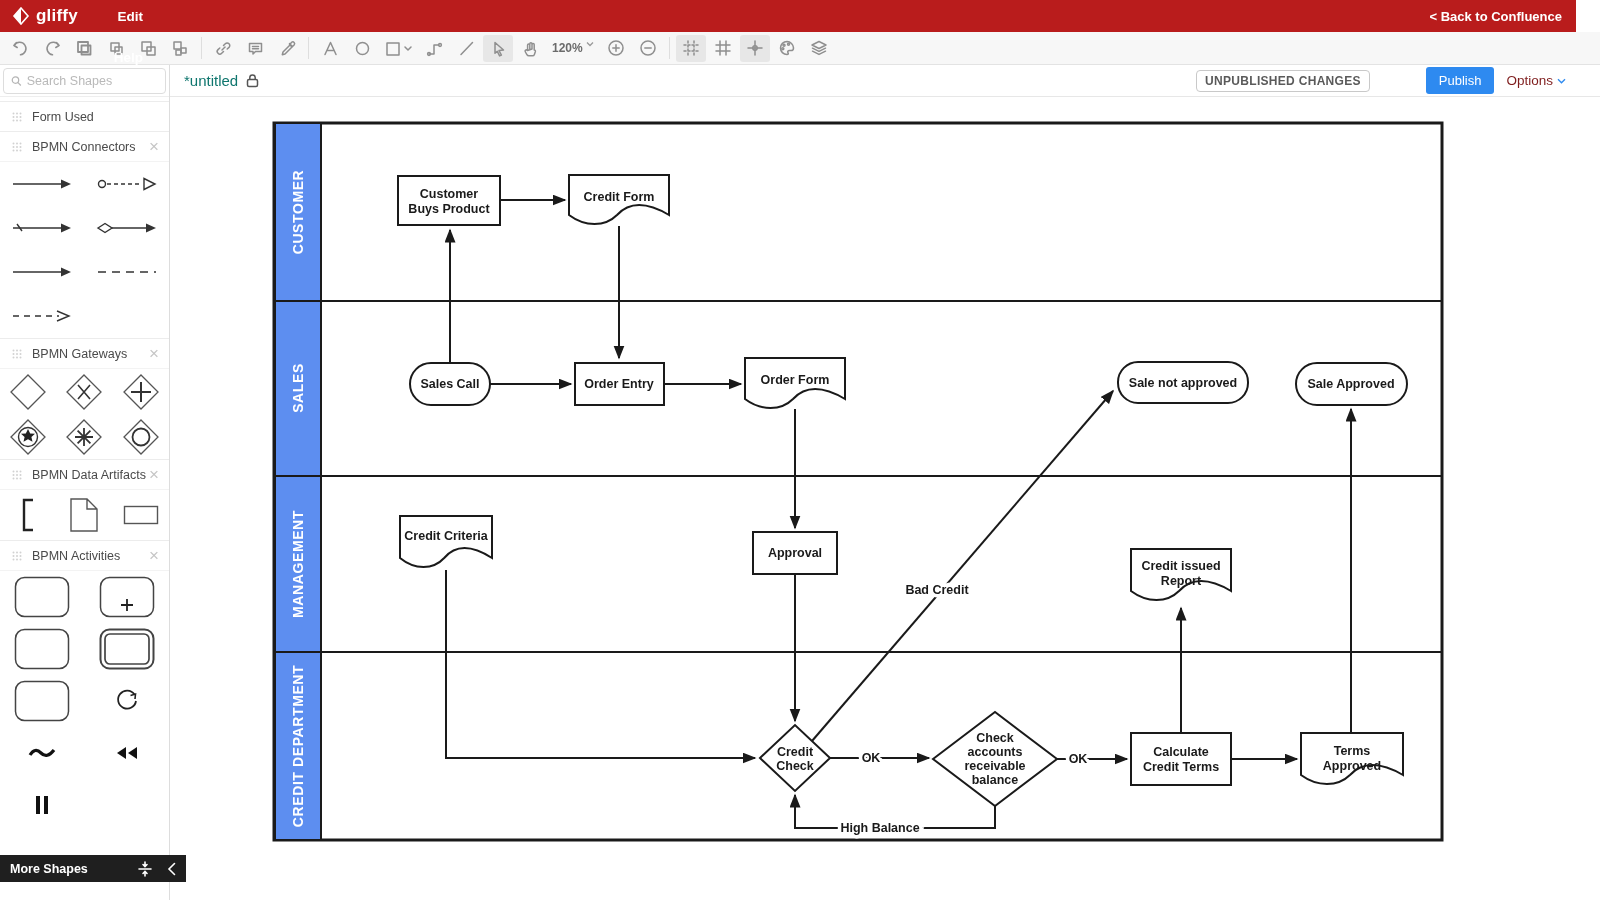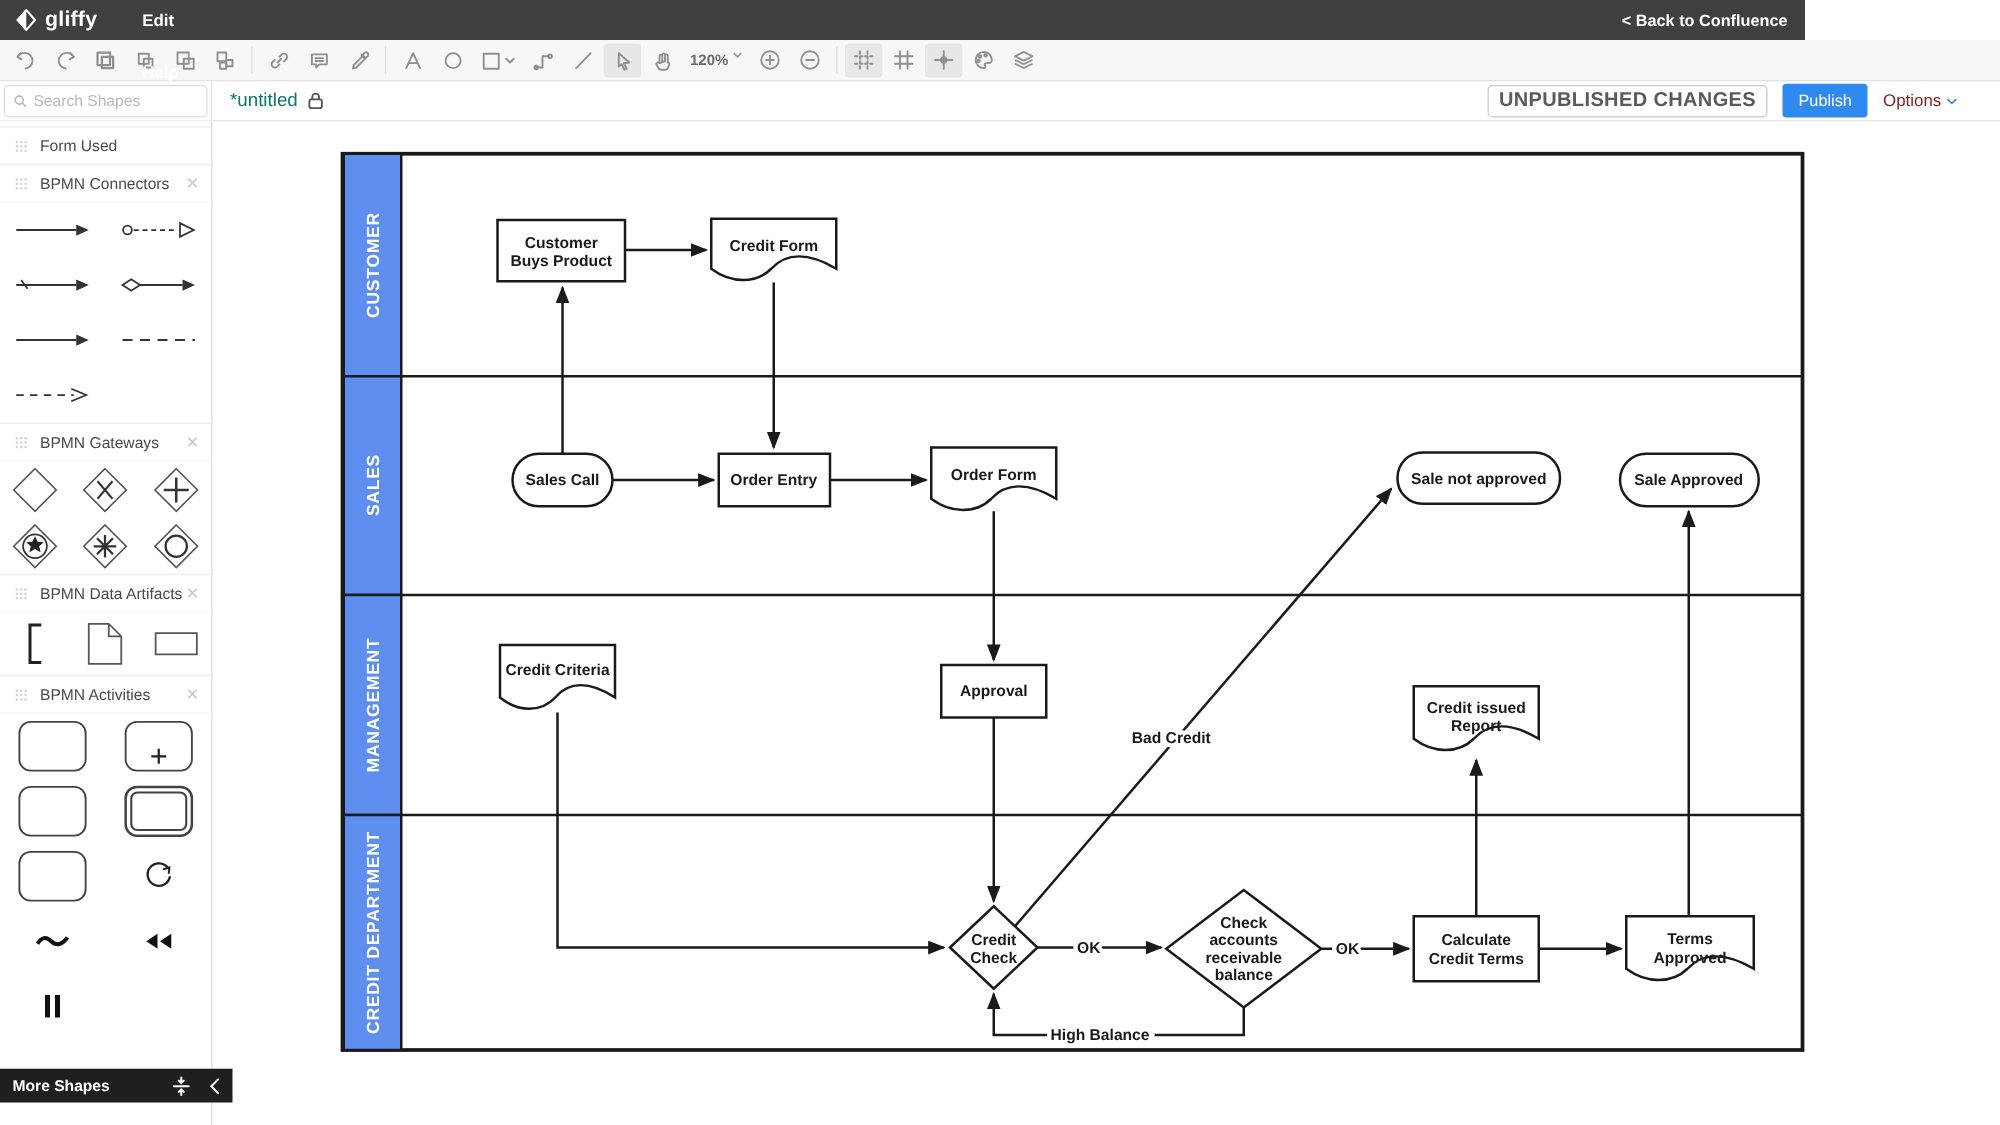--- a/index.html
+++ b/index.html
@@ -1,21 +1,21 @@
 <!DOCTYPE html>
 <html><head>
 <meta charset="utf-8">
 <style>
   * { margin:0; padding:0; box-sizing:border-box; }
   html,body { width:1600px; height:900px; overflow:hidden; background:#fff;
     font-family:"Liberation Sans", sans-serif; }
 
   
-  .topbar { position:absolute; left:0; top:0; width:1444px; height:32px;
-    background:#404040; display:flex; align-items:center; color:#fff; z-index:30; }
+  .topbar { position:absolute; left:0; top:0; width:1576px; height:32px;
+    background:#b91c1c; display:flex; align-items:center; color:#fff; z-index:30;text-align:right; }
   .brand { display:flex; align-items:center; gap:6px; padding:0 14px 0 12px; }
   .brand-name { font-size:17px; font-weight:bold; letter-spacing:.2px; }
   .menu { display:flex; gap:26px; margin-left:22px;flex-direction:column; }
   .menu-item { font-size:13.5px; font-weight:bold; cursor:pointer; }
   .back-link { margin-left:auto; margin-right:14px; font-size:13px; font-weight:bold; cursor:pointer; }
 
   
   .toolbar { position:absolute; left:0; top:32px; width:1600px; height:33px;
     background:#f7f7f7; border-bottom:1px solid #e3e3e3; display:flex; align-items:center;
     padding-left:4px; z-index:29; }
@@ -26,24 +26,24 @@
   .tsep { width:1px; height:22px; background:#dedede; margin:0 5px; flex:0 0 auto; }
   .zoom-label { font-size:12px; color:#6b6b6b; font-weight:bold; display:flex; gap:3px;
     padding:0 6px; cursor:pointer; }
 
   
   .titlebar { position:absolute; left:170px; top:65px; width:1430px; height:32px;
     background:#fff; border-bottom:1px solid #e7e7e7; display:flex; align-items:center; z-index:28; }
   .doc-title { font-size:15px; color:#0f766e; margin-left:14px; }
   .lock { margin-left:8px; display:flex; }
   .right-actions { margin-left:auto; display:flex; align-items:center; gap:12px; margin-right:34px; }
-  .badge { border:1.5px solid #c9c9c9; border-radius:4px; color:#5a5a5a; font-size:16px;
+  .badge { border:1.5px solid #c9c9c9; border-radius:4px; color:#5a5a5a; font-size:12px;
     font-weight:bold; letter-spacing:.3px; padding:3px 8px; background:#fff; }
   .publish { background:#2e8af0; color:#fff; font-size:13px; border:none; border-radius:3px;
-    padding:6px 13px; cursor:pointer; }
+    padding:6px 13px; cursor:pointer;margin-left:44px; }
   .options { color:#7f1d1d; font-size:13.5px; display:flex; align-items:center; gap:4px; cursor:pointer; }
 
   
   .sidebar { position:absolute; left:0; top:65px; width:170px; height:835px; background:#fff;
     border-right:1px solid #ddd; z-index:27; }
   .search-row { height:32px; border-bottom:1px solid #eee; display:flex; align-items:center; padding:0 3px; }
   .search-box { width:100%; height:26px; border:1px solid #ddd; border-radius:4px; display:flex;
     align-items:center; padding:0 7px; gap:5px; background:#fff; }
   .search-box input { border:none; outline:none; font-size:12.5px; color:#444; width:100%;
     font-family:"Liberation Sans", sans-serif; }

